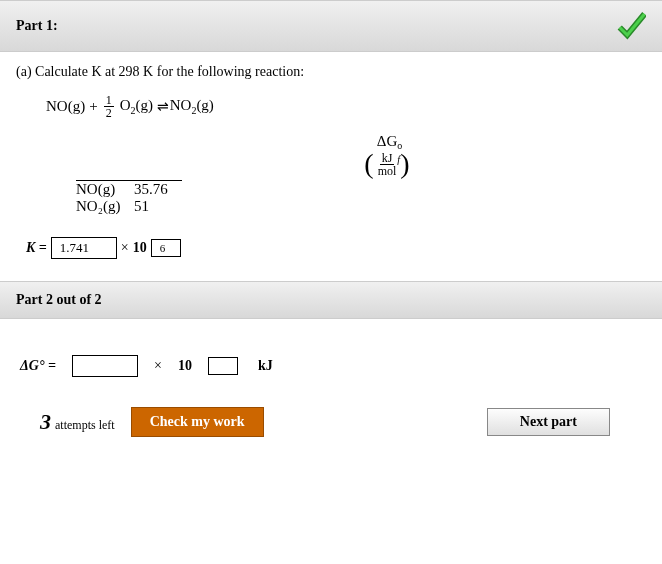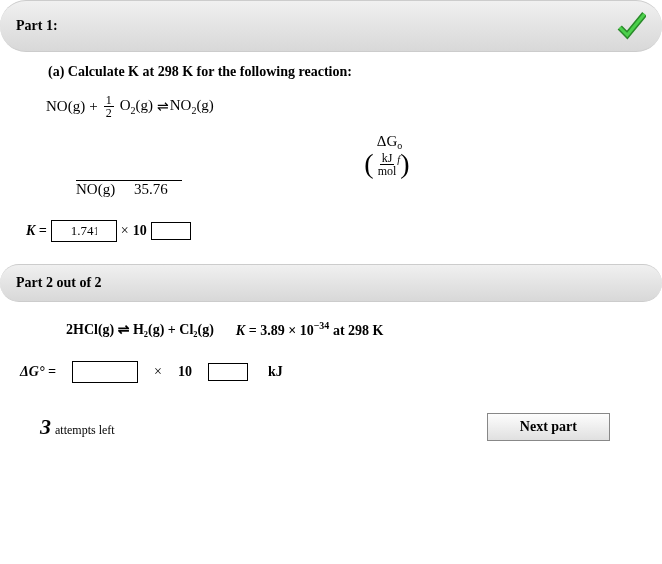--- a/index.html
+++ b/index.html
@@ -14,33 +14,31 @@
   }
   .part-header {
     background: linear-gradient(#f0f0f0, #d8d8d8);
     border-top: 1px solid #ccc;
     border-bottom: 1px solid #ccc;
     padding: 10px 16px;
     font-weight: bold;
     display: flex;
     align-items: center;
     justify-content: space-between;
-    border-radius: 26px;
   }
   .checkmark-icon {
     width: 30px;
     height: 30px;
   }
   .content {
     padding: 12px 16px 8px 16px;
   }
   .prompt {
-    font-weight: bold;
+    font-weight: normal;
     margin-bottom: 14px;
-    margin-left: 32px;
   }
   .equation {
     margin-left: 30px;
     font-family: "Times New Roman", serif;
     font-size: 15px;
     display: flex;
     align-items: center;
     gap: 4px;
   }
   .frac {
@@ -95,21 +93,21 @@
     display: flex;
     align-items: center;
     gap: 4px;
     font-style: italic;
     font-weight: bold;
   }
   input.num-input {
     font-family: inherit;
     font-size: 13px;
     height: 22px;
-    padding: 2px 19px;
+    padding: 2px 8px;
     border: 1px solid #000;
     font-style: normal;
     font-weight: normal;
     background: #fff;
   }
   .w-coeff { width: 66px; }
   .w-exp { width: 30px; }
   .part2-content {
     padding: 14px 16px 10px 16px;
   }
@@ -210,51 +208,52 @@
           <span class="den">mol</span>
         </span>
         <span class="paren">)</span>
       </span>
     </div>
     <div class="tbl">
       <div class="row">
         <span class="c1">NO(g)</span>
         <span class="c2">35.76</span>
       </div>
+      <div class="row">
+        <span class="c1">NO₂(g)</span>
+        <span class="c2">51</span>
+      </div>
     </div>
   </div>
 
   <div class="answer-row">
     <span>K =</span>
     <input class="num-input w-coeff" value="1.741" style="">
     <span style="font-style:normal;font-weight:normal;">×</span>
     <span style="font-style:normal;">10</span>
       <input class="num-input w-exp" style="vertical-align: super; height: 18px; font-size: 11px;" value="6">
   </div>
 </div>
 
 <div class="part-header">
   <span>Part 2 out of 2</span>
 </div>
 
 <div class="part2-content">
 
-  <div class="reaction-line">
-    <span>2HCl(g) ⇌ H₂(g) + Cl₂(g)</span>
-    <span><span style="font-style:italic;">K</span> <span>= 3.89 × 10<span class="sup">−34</span> at 298 K</span></span>
-  </div>
 
   <div class="answer-row" style="margin-left:4px;gap:16px;">
     <span>ΔG° =</span>
     <input class="num-input w-coeff" style="">
     <span style="font-style:normal;font-weight:normal;">×</span>
     <span style="font-style:normal;">10</span>
       <input class="num-input w-exp" style="vertical-align: super; height: 18px; font-size: 11px;">
     <span style="font-style:normal;margin-left:4px;">kJ</span>
   </div>
 
   <div class="footer">
     <span class="attempts">
       <span class="n">3</span><span>attempts left</span>
     </span>
+    <button class="btn-check">Check my work</button>
     <button class="btn-next">Next part</button>
   </div>
 </div>
 
 </body></html>

